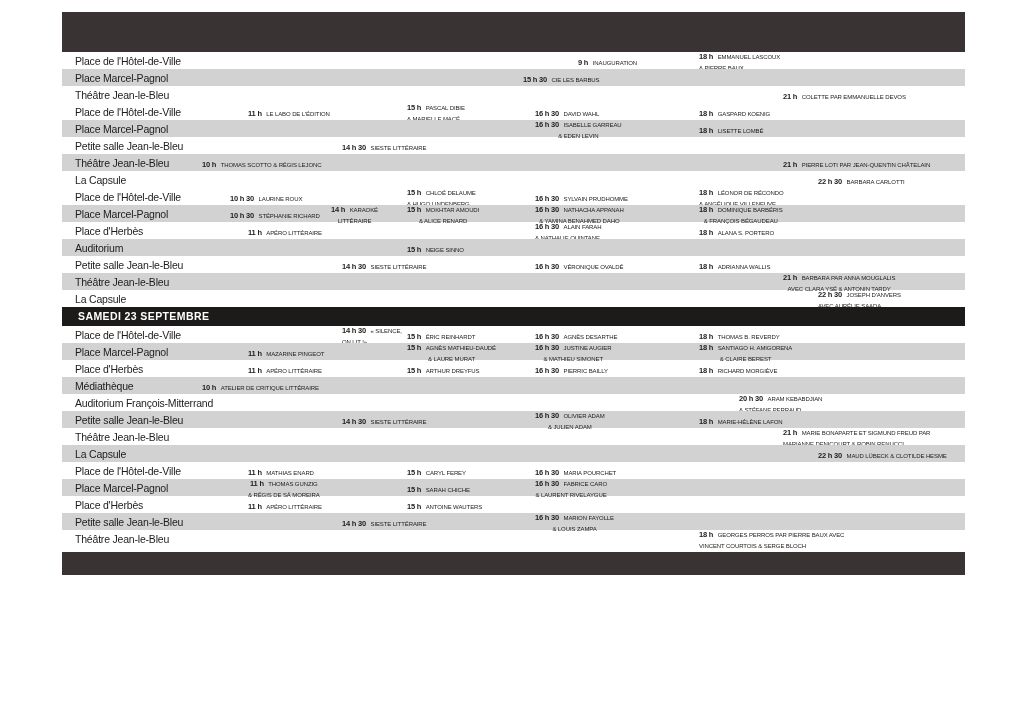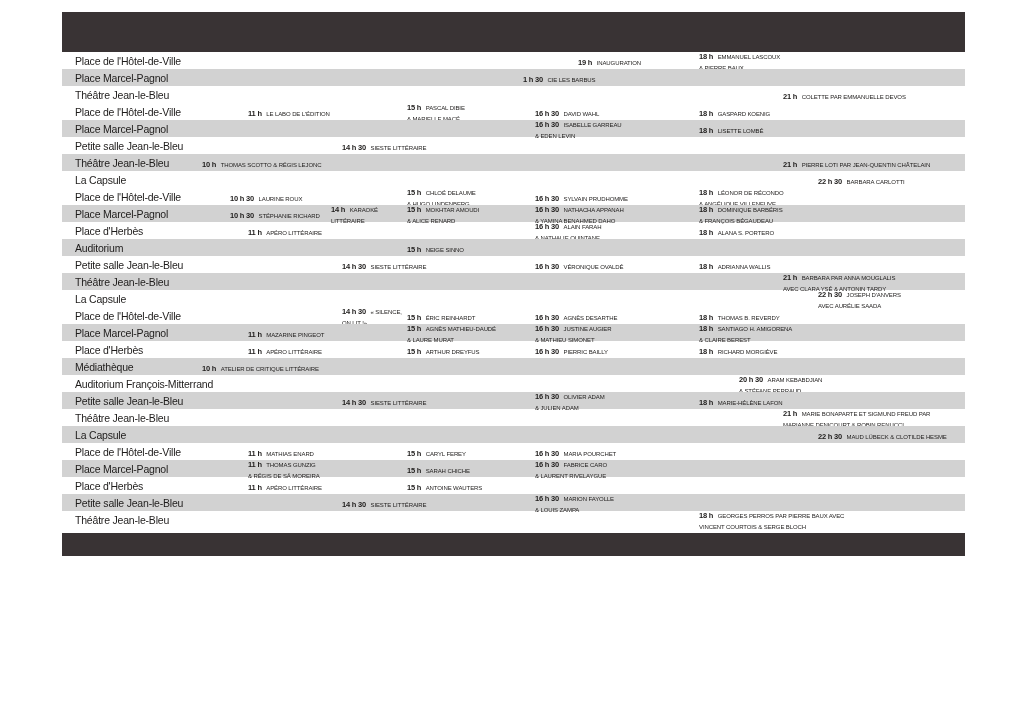--- a/index.html
+++ b/index.html
@@ -32,21 +32,21 @@
     font-weight: bold;
     letter-spacing: 0.4px;
     padding-left: 16px;
     box-sizing: border-box;
   }
   .row {
     position: relative;
     height: 17px;
     background: transparent;
   }
-  .row.alt { background: var(--row-alt-bg, #d2d2d2); }
+  .row.alt { background: var(--row-alt-bg, #d2d2d2); text-align: center; }
   .venue {
     position: absolute;
     left: 13px;
     top: 50%;
     transform: translateY(-50%);
     font-size: 10.5px;
     letter-spacing: -0.2px;
     color: #1e1c1b;
     white-space: nowrap;
   }
@@ -71,27 +71,27 @@
 </style>
 </head>
 <body>
 
 <div class="sheet">
   <div class="banner top"></div>
   <div id="schedule">
       <section class="day">
         <div class="row">
           <span class="venue">Place de l'Hôtel-de-Ville</span>
-          <span class="event" style="left: 516px;"><b class="t">19 h</b> <span class="n">INAUGURATION</span></span>
+          <span class="event" style="left: 516px;"><b class="t">9 h</b> <span class="n">INAUGURATION</span></span>
           <span class="event" style="left: 637px;"><b class="t">18 h</b> <span class="n">EMMANUEL LASCOUX
 &amp; PIERRE BAUX</span></span>
         </div>
         <div class="row alt">
           <span class="venue">Place Marcel-Pagnol</span>
-          <span class="event" style="left: 461px;"><b class="t">1 h 30</b> <span class="n">CIE LES BARBUS</span></span>
+          <span class="event" style="left: 461px;"><b class="t">15 h 30</b> <span class="n">CIE LES BARBUS</span></span>
         </div>
         <div class="row">
           <span class="venue">Théâtre Jean-le-Bleu</span>
           <span class="event" style="left: 721px;"><b class="t">21 h</b> <span class="n">COLETTE PAR EMMANUELLE DEVOS</span></span>
         </div>
       </section>
       <section class="day">
         <div class="row">
           <span class="venue">Place de l'Hôtel-de-Ville</span>
           <span class="event" style="left: 186px;"><b class="t">11 h</b> <span class="n">LE LABO DE L'ÉDITION</span></span>
@@ -164,20 +164,21 @@
           <span class="event" style="left: 721px;"><b class="t">21 h</b> <span class="n">BARBARA PAR ANNA MOUGLALIS
 AVEC CLARA YSÉ &amp; ANTONIN TARDY</span></span>
         </div>
         <div class="row">
           <span class="venue">La Capsule</span>
           <span class="event" style="left: 756px;"><b class="t">22 h 30</b> <span class="n">JOSEPH D'ANVERS
 AVEC AURÉLIE SAADA</span></span>
         </div>
       </section>
       <section class="day">
+        <div class="day-header">SAMEDI 23 SEPTEMBRE</div>
         <div class="row">
           <span class="venue">Place de l'Hôtel-de-Ville</span>
           <span class="event" style="left: 280px;"><b class="t">14 h 30</b> <span class="n">« SILENCE,
 ON LIT !»</span></span>
           <span class="event" style="left: 345px;"><b class="t">15 h</b> <span class="n">ÉRIC REINHARDT</span></span>
           <span class="event" style="left: 473px;"><b class="t">16 h 30</b> <span class="n">AGNÈS DESARTHE</span></span>
           <span class="event" style="left: 637px;"><b class="t">18 h</b> <span class="n">THOMAS B. REVERDY</span></span>
         </div>
         <div class="row alt">
           <span class="venue">Place Marcel-Pagnol</span>

